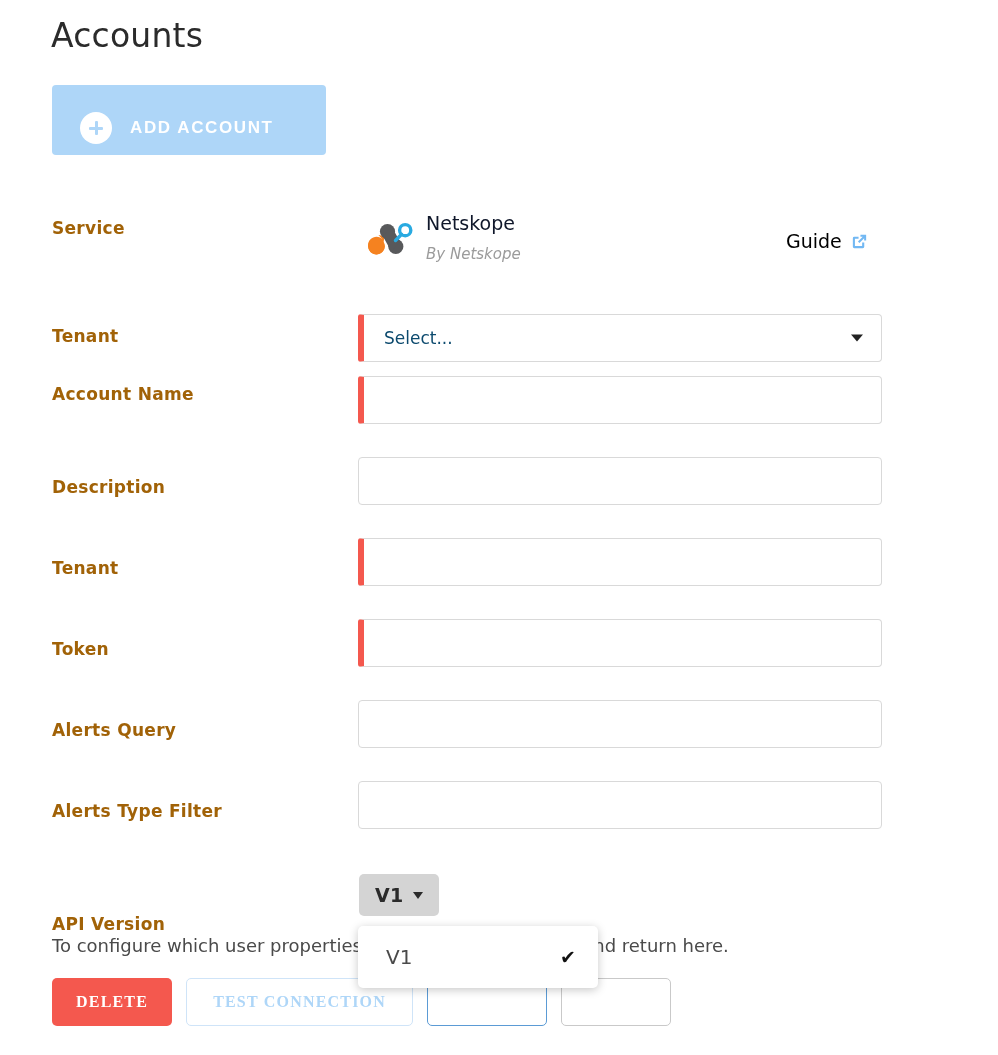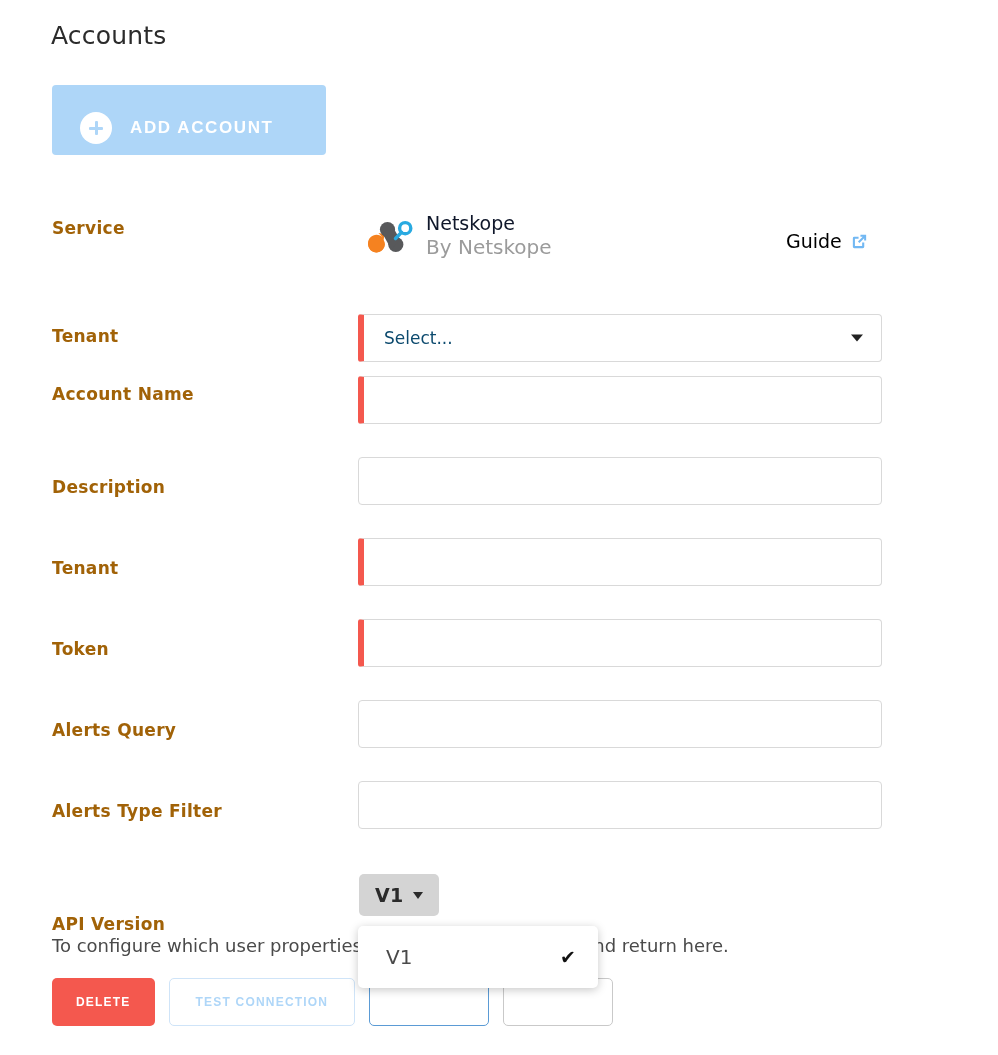--- a/index.html
+++ b/index.html
@@ -15,21 +15,21 @@
     font-family: "DejaVu Sans", "Liberation Sans", sans-serif;
     color: #333333;
     -webkit-font-smoothing: antialiased;
   }
 
   
   .page-title {
     position: absolute;
     left: 51px;
     top: 16px;
-    font-size: 25px;
+    font-size: 33px;
     font-weight: 400;
     color: #2b2b2b;
     letter-spacing: 0.2px;
     line-height: 40px;
   }
 
   
   .add-account-btn {
     position: absolute;
     left: 52px;
@@ -142,23 +142,24 @@
   .service-text {
     margin-left: 12px;
     line-height: 1.18;
   }
   .service-name {
     font-size: 19px;
     color: #0f172a;
     font-weight: 400;
   }
   .service-sub {
-    font-size: 20px;
+    font-size: 15px;
     color: #9b9b9b;
-    margin-top: 2px;
+    margin-top: 12px;
+    font-style: italic;
   }
   .guide-link {
     position: absolute;
     left: 786px;
     top: 230px;
     display: flex;
     align-items: center;
     color: #000000;
     font-size: 19px;
     text-decoration: none;
@@ -220,24 +221,24 @@
     align-items: center;
     gap: 14px;
   }
   .btn {
     height: 48px;
     border-radius: 5px;
     box-sizing: border-box;
     display: inline-flex;
     align-items: center;
     justify-content: center;
-    font-size: 12px;
+    font-size: 16px;
     font-weight: 700;
     letter-spacing: 1.2px;
-    font-family: Liberation Sans, sans-serif;
+    font-family: Liberation Serif, serif;
     cursor: pointer;
     white-space: nowrap;
   }
   .btn-delete {
     background: #f4584e;
     color: #ffffff;
     border: none;
     padding: 0 24px;
   }
   .btn-outline-light {

